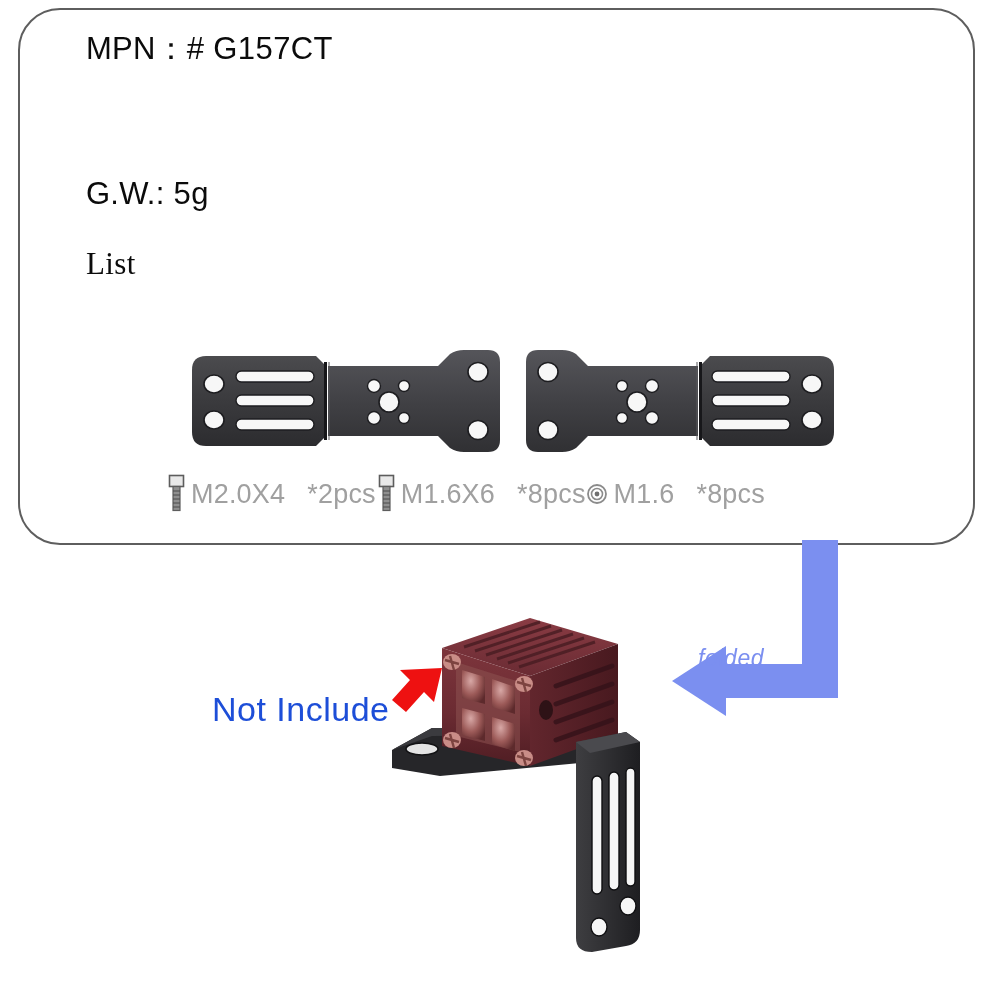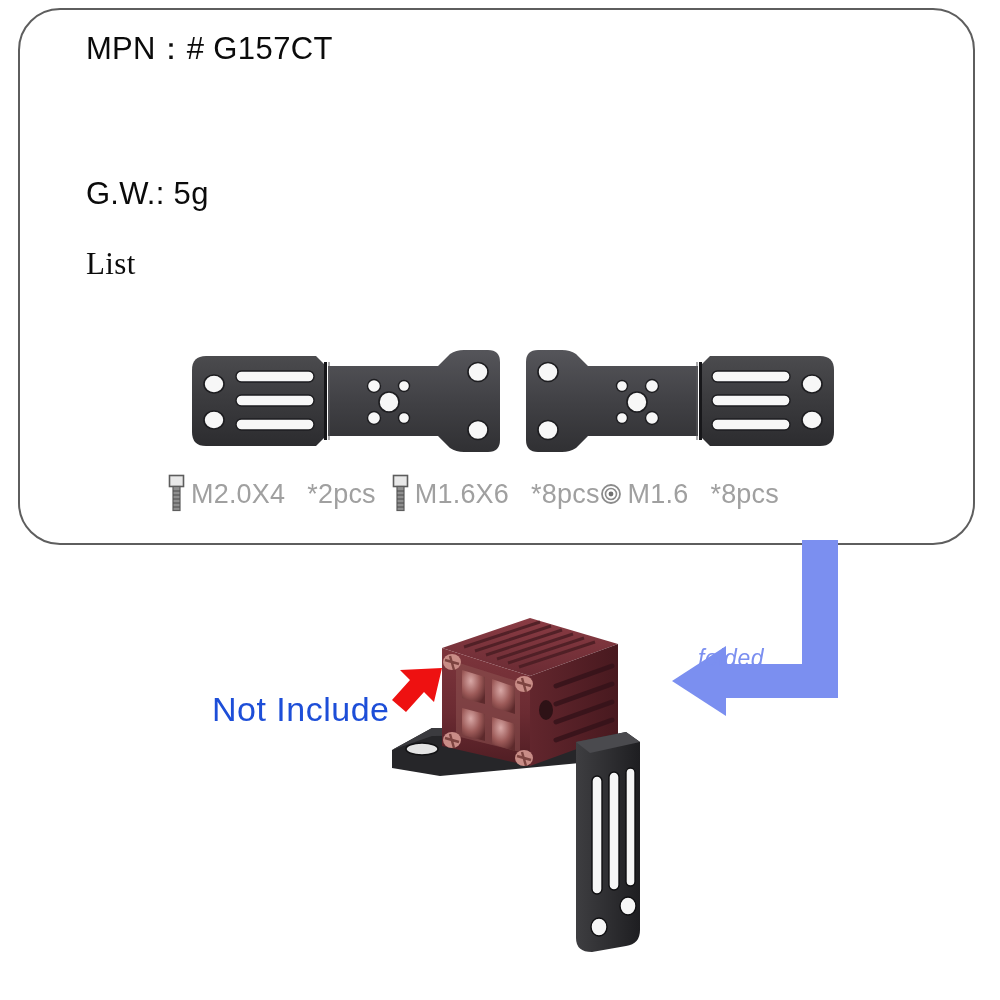--- a/index.html
+++ b/index.html
@@ -82,21 +82,21 @@
     align-items: center;
   }
   .hw-icon {
     display: inline-flex;
     align-items: center;
     justify-content: center;
     flex: 0 0 auto;
   }
   .hw-size { margin-left: 6px; }
   .hw-qty  { margin-left: 22px; }
-  #hw-1 { margin-right: 16px; }
+  #hw-1 { margin-right: 2px; }
   #hw-2 { }
 
   
   #folded-arrow {
     position: absolute;
     left: 660px;
     top: 540px;
     width: 200px;
     height: 200px;
   }

